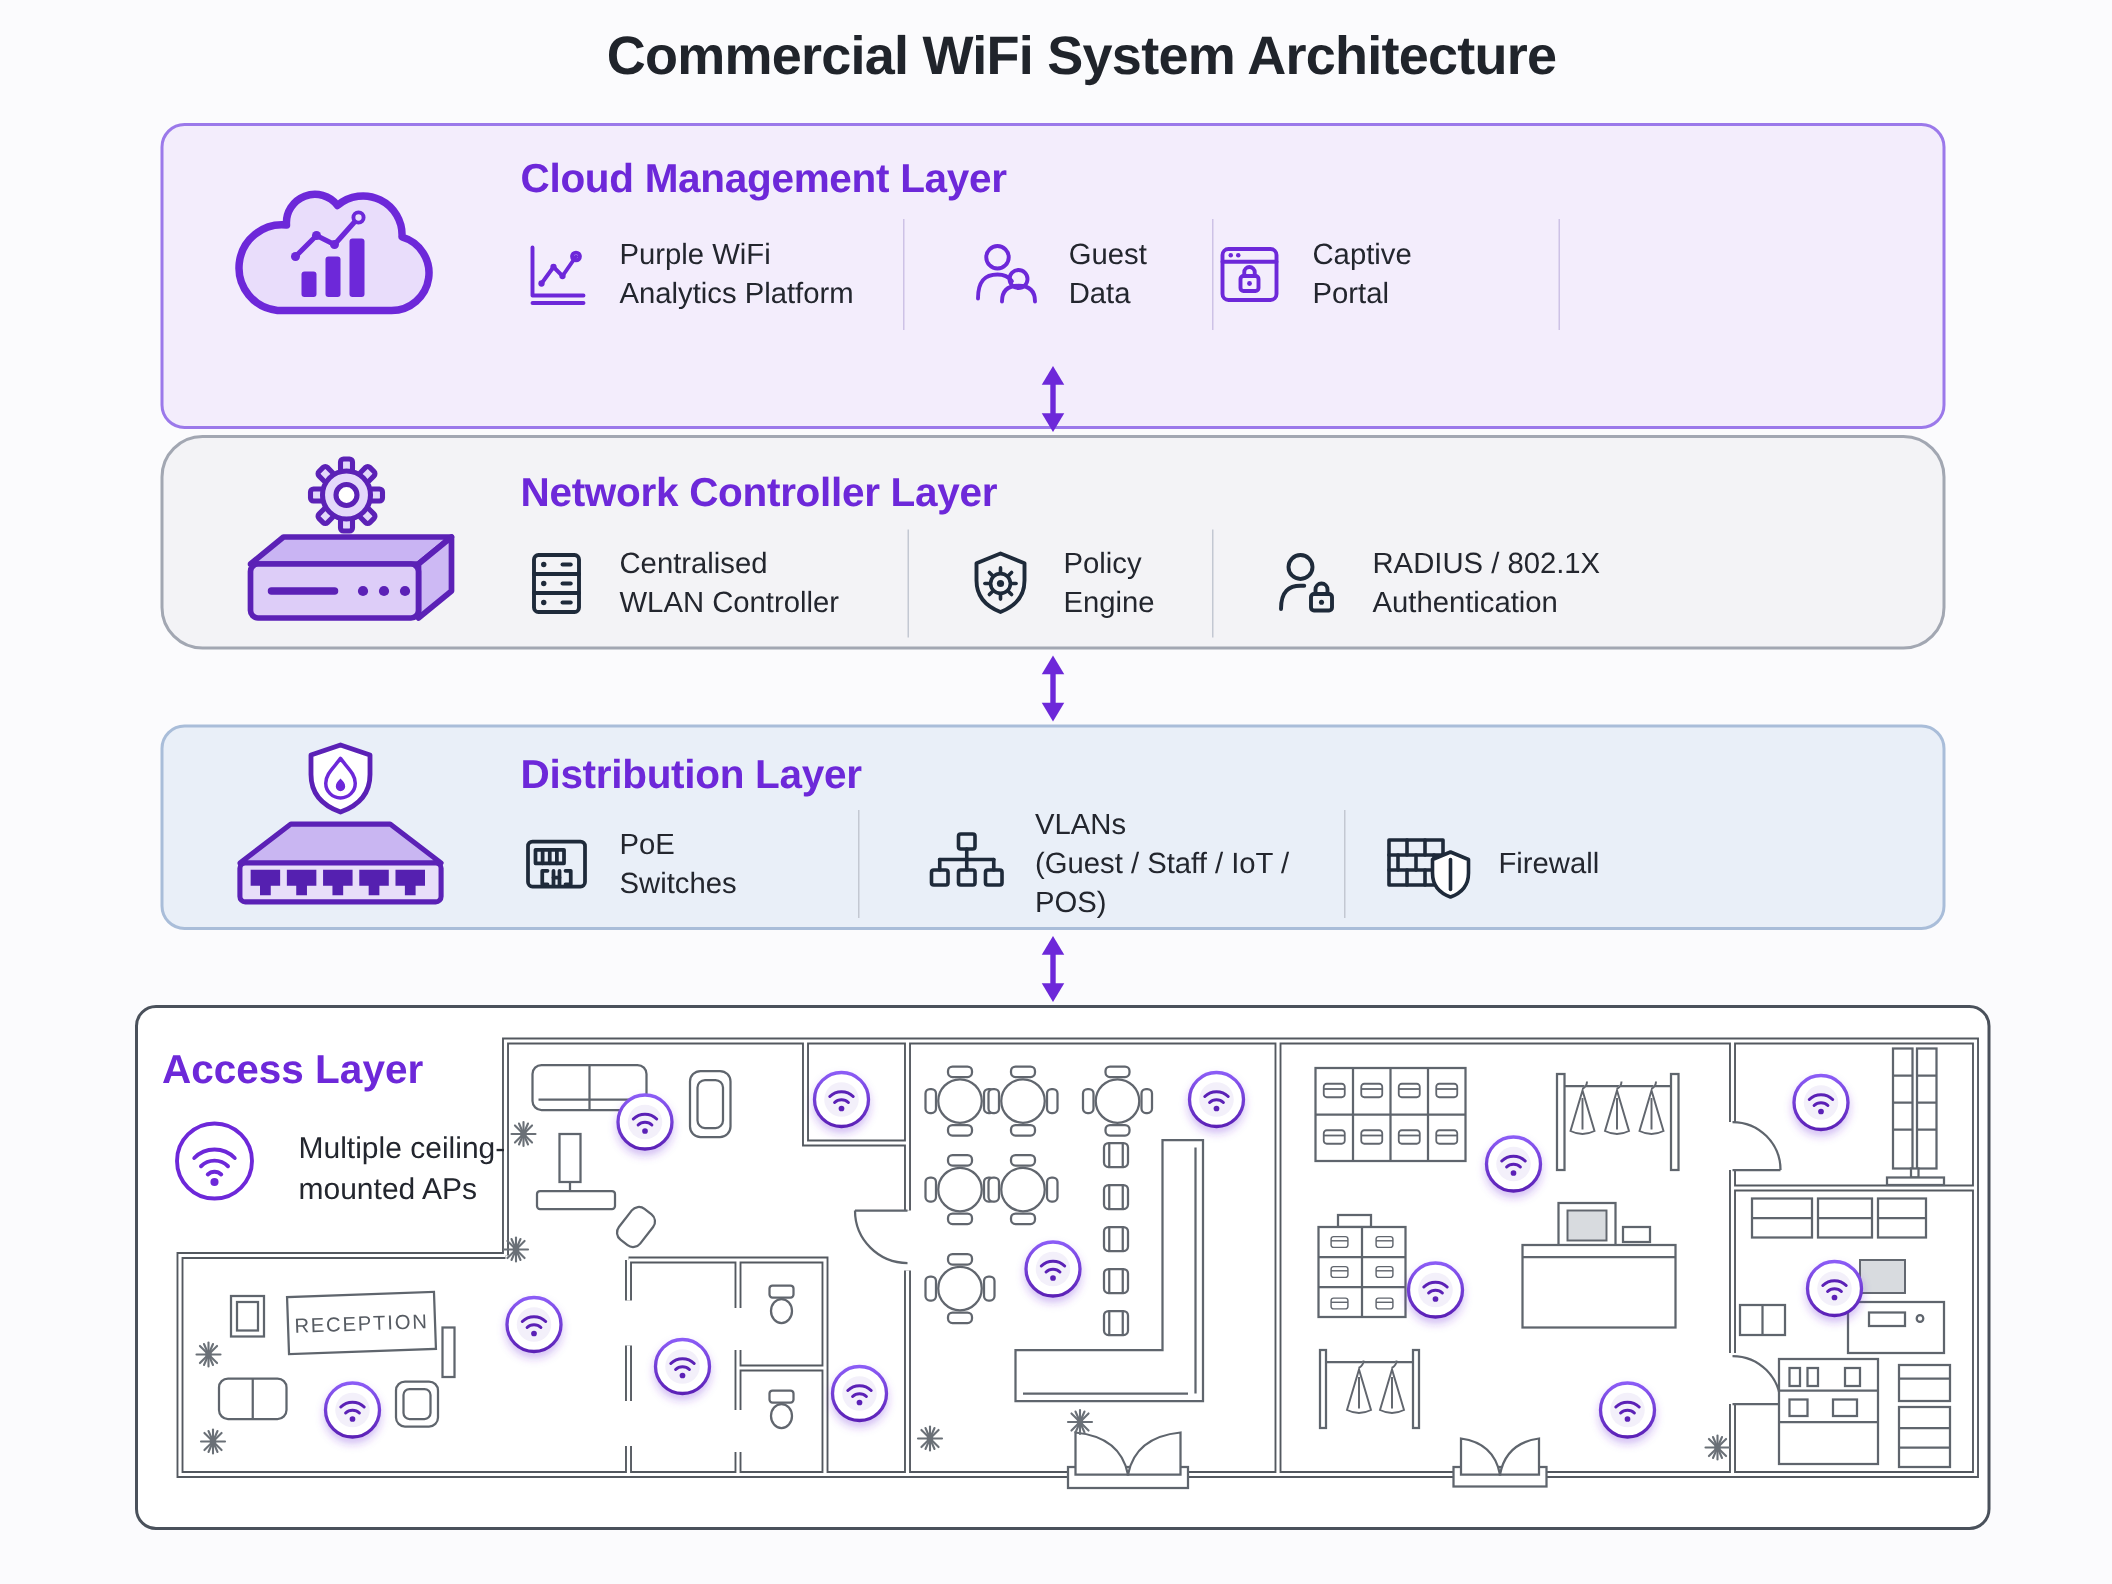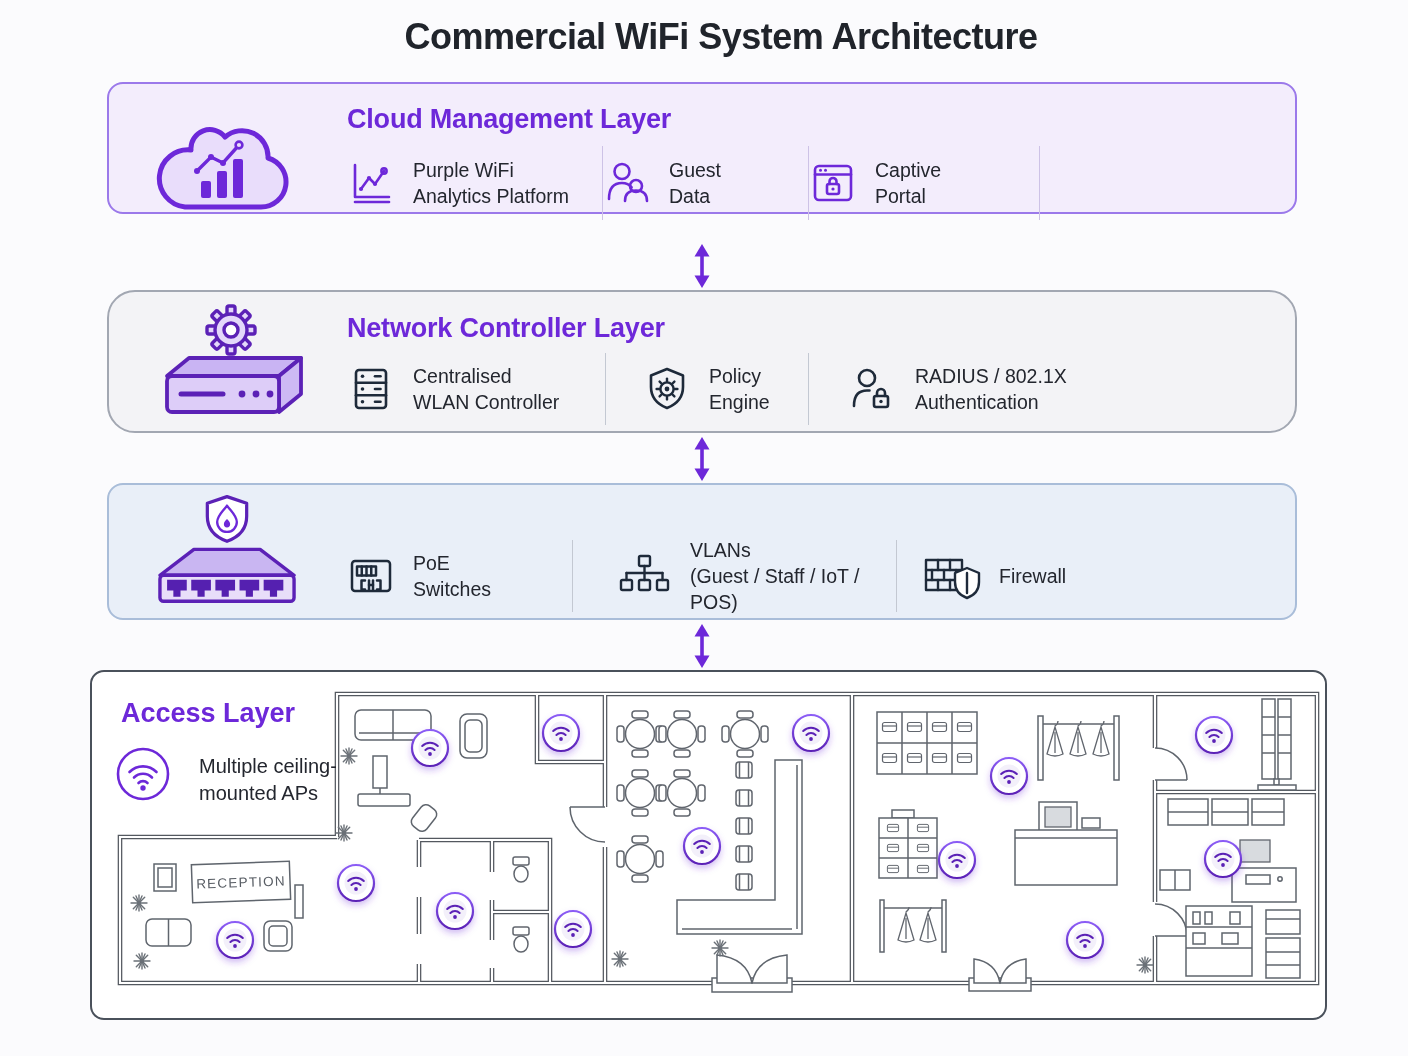--- a/index.html
+++ b/index.html
@@ -1,35 +1,35 @@
 <!DOCTYPE html>
 <html><head>
 <meta charset="utf-8">
 <style>
   html,body{margin:0;padding:0;background:#fafafb;}
   .canvas{position:relative;width:1408px;height:1056px;background:#fbfbfd;overflow:hidden;
           font-family:"Liberation Sans",sans-serif;color:#23262e;padding-left:34px;}
   .main-title{position:absolute;top:16px;left:0;width:100%;text-align:center;
           font-size:36px;font-weight:700;letter-spacing:-0.5px;color:#20242b;}
   .layer-box{position:absolute;left:107px;width:1190px;box-sizing:border-box;border-radius:16px;border:2px solid;}
-  .cloud-box{top:82px;height:132px;background:#f3edfc;border-color:#9b79ea;}
+  .cloud-box{top:82px;height:204px;background:#f3edfc;border-color:#9b79ea;}
   .network-box{top:290px;height:143px;background:#f3f3f6;border-color:#a2a7b2;border-radius:28px;}
   .dist-box{top:483px;height:137px;background:#e9eff8;border-color:#a9bdd9;}
   .access-box{position:absolute;left:90px;top:670px;width:1237px;height:350px;box-sizing:border-box;
           background:#ffffff;border:2px solid #4a515b;border-radius:14px;}
   .layer-icon{position:absolute;}
   .layer-title{position:absolute;left:238px;font-size:27px;font-weight:700;color:#6d28d9;letter-spacing:-0.2px;}
   .items{position:absolute;left:238px;right:16px;display:flex;align-items:center;}
   .item{display:flex;align-items:center;gap:18px;box-sizing:border-box;}
   .ilabel{font-size:19.5px;line-height:26px;color:#23262e;}
   .vdiv{width:1px;align-self:center;}
   .vdiv.purple{background:#cdc2e6;height:74px;}
   .vdiv.gray{background:#c3c8d2;height:72px;}
   .arrow{position:absolute;left:689px;}
-  .access-title{position:absolute;left:29px;top:26px;font-size:27px;font-weight:700;color:#6d28d9;}
+  .access-title{position:absolute;left:16px;top:26px;font-size:27px;font-weight:700;color:#6d28d9;}
   .access-sub{position:absolute;left:95px;top:81px;font-size:20px;line-height:27px;color:#23262e;margin-left:12px;}
   .access-wifi{position:absolute;left:23px;top:74px;}
   .floorplan{position:absolute;left:0;top:0;}
   svg{display:block;}
   .wallO{stroke:#53585f;stroke-width:4.6;fill:none;stroke-linecap:butt;}
   .wallI{stroke:#ffffff;stroke-width:2.1;fill:none;stroke-linecap:butt;}
   .thin{stroke:#5f656d;stroke-width:1.5;fill:none;}
   .furn{stroke:#5f656d;stroke-width:1.5;fill:#ffffff;}
 </style>
 </head>
@@ -66,21 +66,21 @@
             <circle cx="28" cy="25" r="2.1" fill="#6d28d9" stroke="none"></circle>
             <circle cx="37" cy="12" r="2.6"></circle>
           </svg>
           </span>
         <div class="ilabel">
             <div>Purple WiFi</div>
             <div>Analytics Platform</div>
           </div>
       </div>
       <div class="vdiv purple"></div>
-      <div class="item pad" style="width:205px;">
+      <div class="item pad" style="width:205px;justify-content:center;">
         <span>
           <svg width="48" height="48" viewBox="0 0 48 48" fill="none" stroke="#6d28d9" stroke-width="2.6" stroke-linecap="round" stroke-linejoin="round">
             <circle cx="19" cy="12.5" r="7.5"></circle>
             <path d="M6,40 C6,28 11,24 19,24 C23.5,24 26.5,25.6 28.6,28.4"></path>
             <circle cx="33" cy="27" r="6"></circle>
             <path d="M22,42 C22,34 27,31.5 33,31.5 C39,31.5 44,34 44,42"></path>
           </svg>
           </span>
         <div class="ilabel">
             <div>Guest</div>
@@ -225,20 +225,21 @@
         <rect x="10" y="93" width="150" height="29" rx="4" fill="#e8def9" stroke="#5b21b6" stroke-width="3.8"></rect>
         <g fill="#5520b0">
           <path d="M18,98 h22 v12 h-7 v7 h-8 v-7 h-7 Z"></path>
           <path d="M45,98 h22 v12 h-7 v7 h-8 v-7 h-7 Z"></path>
           <path d="M72,98 h22 v12 h-7 v7 h-8 v-7 h-7 Z"></path>
           <path d="M99,98 h22 v12 h-7 v7 h-8 v-7 h-7 Z"></path>
           <path d="M126,98 h22 v12 h-7 v7 h-8 v-7 h-7 Z"></path>
         </g>
       </svg>
     </div>
+    <div class="layer-title" style="top:16px;">Distribution Layer</div>
     <div class="items" style="top:55px;height:72px;">
       <div class="item" style="width:225px;">
         <span>
           <svg width="48" height="48" viewBox="0 0 48 48" fill="none" stroke="#1e2a3a" stroke-width="2.5" stroke-linecap="round" stroke-linejoin="round">
             <rect x="5" y="9" width="38" height="30" rx="3"></rect>
             <rect x="10" y="14.5" width="19" height="9"></rect>
             <line x1="14.75" y1="14.5" x2="14.75" y2="23.5"></line>
               <line x1="19.5" y1="14.5" x2="19.5" y2="23.5"></line>
               <line x1="24.25" y1="14.5" x2="24.25" y2="23.5"></line>
             <path d="M18,28.5 h-3.5 v9 h3.5"></path>

